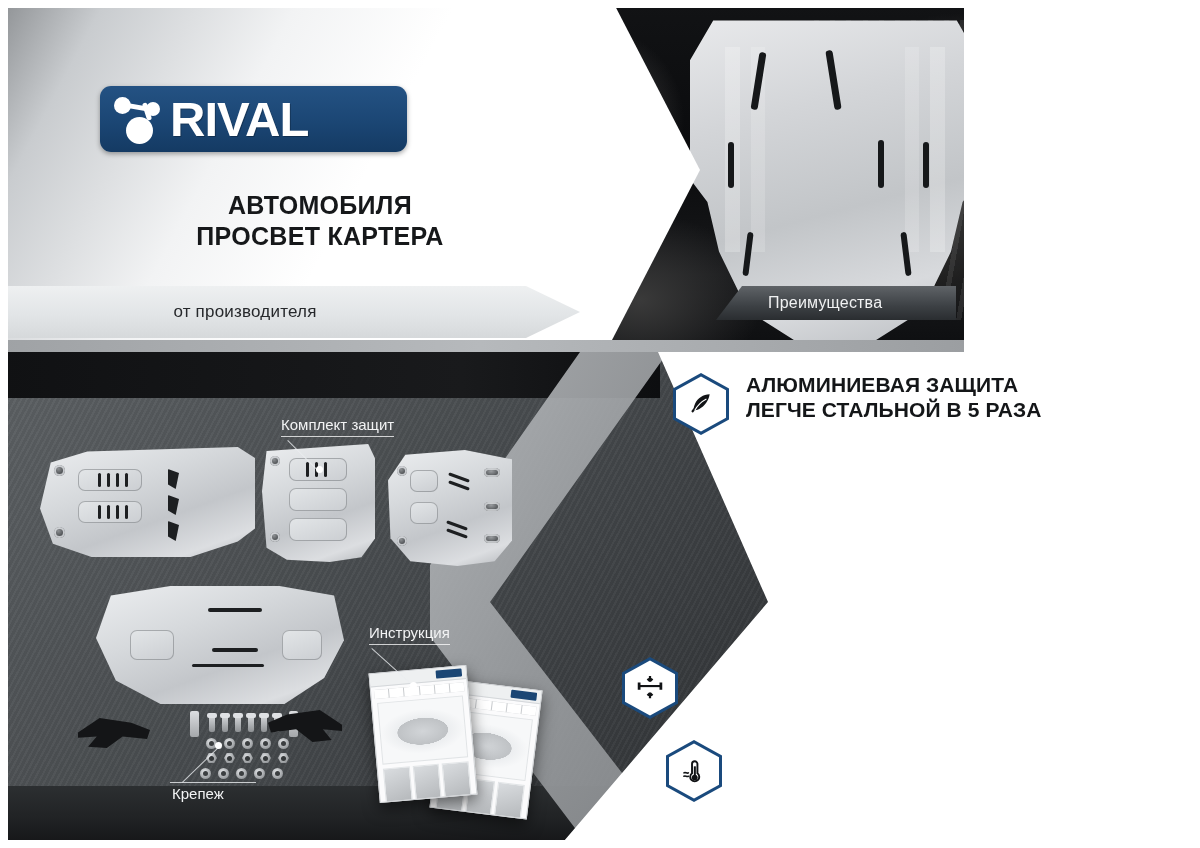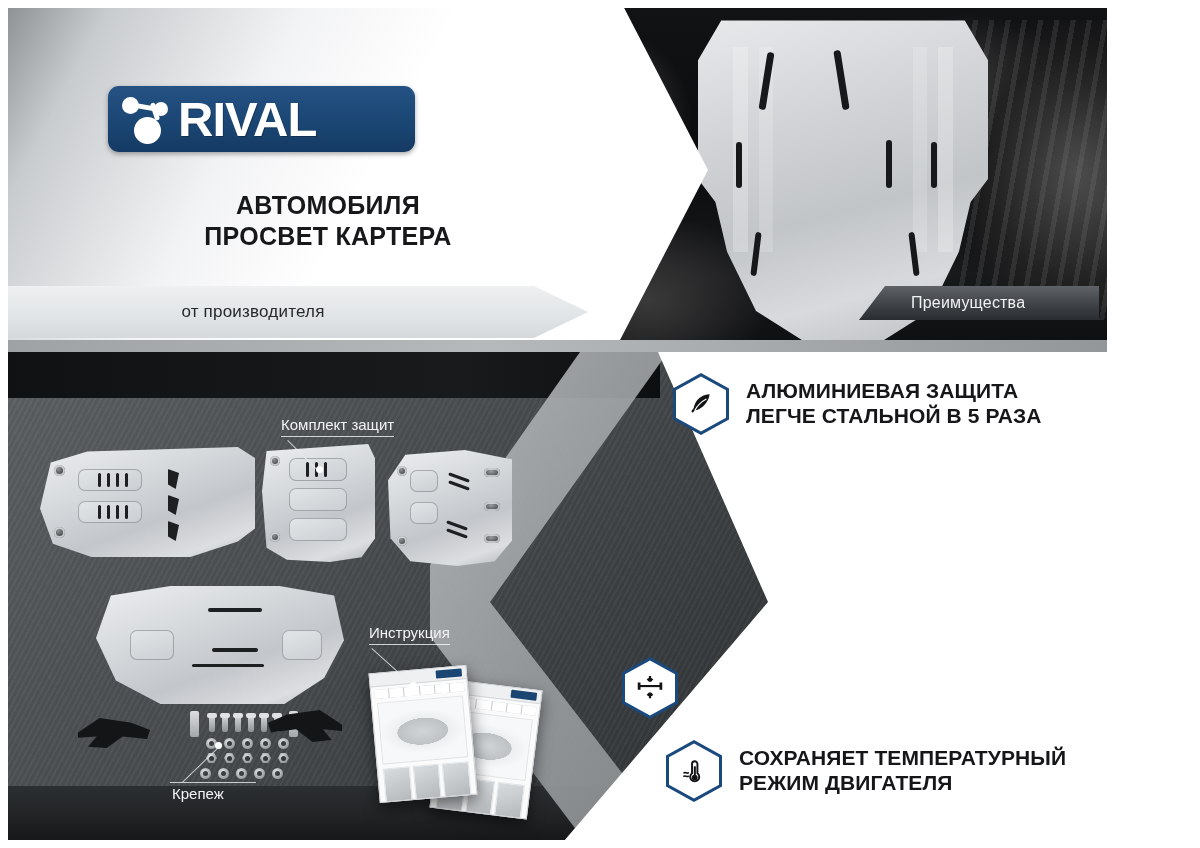--- a/index.html
+++ b/index.html
@@ -12,21 +12,21 @@
   }
   .frame{
     position:absolute;inset:0;
     border:8px solid #ffffff;
     box-sizing:border-box;
     pointer-events:none;z-index:60;
   }
 
   
   .hero{
-    position:absolute;left:8px;top:0;width:1099px;height:352px;overflow:hidden;
+    position:absolute;left:0;top:0;width:964px;height:352px;overflow:hidden;
     background:#0b0c0e;
   }
   
   .hero-photo{
     position:absolute;left:0;top:0;width:1200px;height:352px;
     background:
       radial-gradient(ellipse 200px 160px at 1105px 200px, #5a5a5a 0%, #2a2a2a 48%, rgba(0,0,0,0) 72%),
       radial-gradient(ellipse 120px 130px at 600px 120px, #4a4a4a 0%, rgba(20,20,20,0) 70%),
       radial-gradient(ellipse 150px 110px at 960px 90px,  #3e3e3e 0%, rgba(15,15,15,0) 70%),
       radial-gradient(ellipse 170px 120px at 640px 300px, #3a3a3a 0%, rgba(12,12,12,0) 72%),
@@ -227,21 +227,21 @@
   .sh-tbl div{background:#fff;height:9px;}
   .sh-img{margin:4px 5px;height:60px;background:
       radial-gradient(ellipse 42px 22px at 50% 52%,#d2d5d8 0%,#bfc2c5 60%,#eceef0 61%,#f7f8f9 100%);
      border:1px solid #e1e4e6;}
   .sh-row{display:grid;grid-template-columns:repeat(3,1fr);gap:3px;margin:0 5px;}
   .sh-row div{height:34px;background:linear-gradient(160deg,#d9dcdf,#b4b7ba);border:1px solid #e2e5e7;}
   .sh-lines{margin:5px;display:flex;flex-direction:column;gap:2px;}
   .sh-lines i{display:block;height:2px;background:#cfd2d5;}
 
   
-  .feat{position:absolute;z-index:14;display:flex;align-items:center;gap:17px;}
+  .feat{position:absolute;z-index:14;display:flex;align-items:flex-start;gap:17px;}
   .hexwrap{position:relative;width:56px;height:62px;flex:0 0 56px;}
   .hex{
     position:absolute;inset:0;
     background:#1a4a7d;
     clip-path:polygon(50% 0,100% 25%,100% 75%,50% 100%,0 75%,0 25%);
   }
   .hex::after{
     content:"";position:absolute;left:3px;top:3.4px;right:3px;bottom:3.4px;
     background:#ffffff;
     clip-path:polygon(50% 0,100% 25%,100% 75%,50% 100%,0 75%,0 25%);
@@ -526,20 +526,16 @@
       <span class="hex"></span>
       <span class="hexicon">
         <svg width="27" height="27" viewBox="0 0 24 24" aria-hidden="true">
           <path d="M14.6 13.6V5.3a2.4 2.4 0 1 0-4.8 0v8.3a4 4 0 1 0 4.8 0z" fill="none" stroke="#111315" stroke-width="1.7"></path>
           <rect x="11.4" y="7.4" width="1.8" height="8.4" fill="#111315"></rect>
           <circle cx="12.2" cy="17.4" r="2.6" fill="#111315"></circle>
           <path d="M2.6 13.2c1.4-.9 2.6.9 4 0M2.6 16.2c1.4-.9 2.6.9 4 0" stroke="#111315" stroke-width="1.4" fill="none" stroke-linecap="round"></path>
         </svg>
       </span>
     </span>
-    <span class="feat-text">
-      <div>СОХРАНЯЕТ ТЕМПЕРАТУРНЫЙ</div>
-      <div>РЕЖИМ ДВИГАТЕЛЯ</div>
-    </span>
   </div>
 
   <div class="frame"></div>
 </div>
 
 </body></html>

